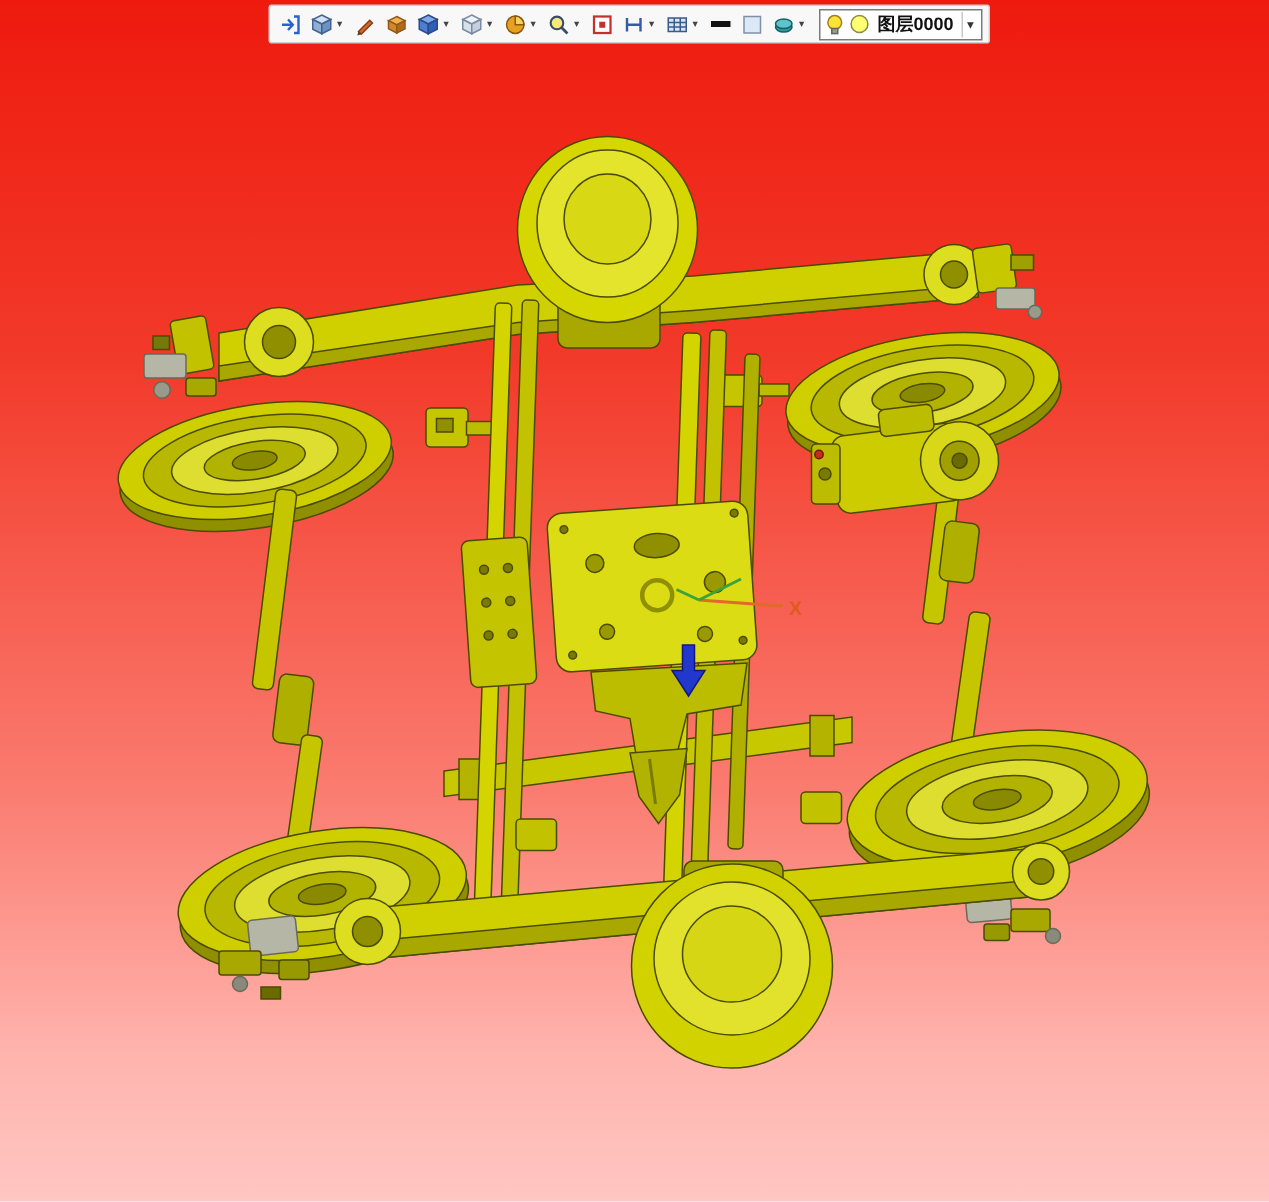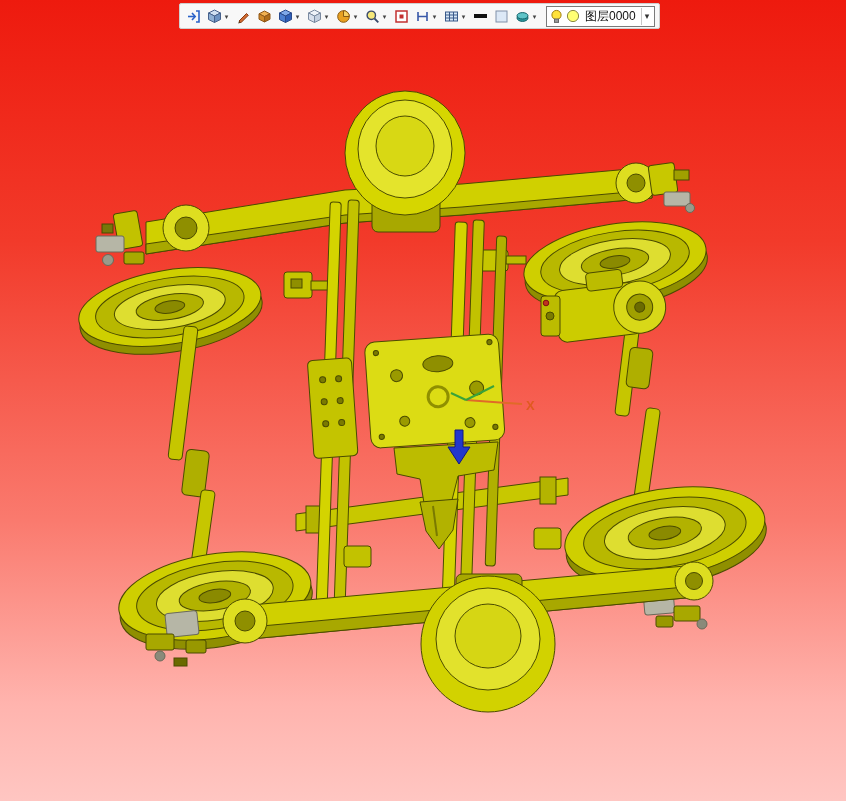--- a/index.html
+++ b/index.html
@@ -9,21 +9,21 @@
   .model-svg{position:absolute;left:0;top:0;}
   .toolbar{position:absolute;left:179px;top:3px;height:24px;display:flex;align-items:center;
     gap:2px;background:#f8f8f8;border:1px solid #cfcfcf;border-radius:2px;padding:0 4px;}
   .tb{display:flex;align-items:center;gap:1px;border:none;background:transparent;
     padding:1px 2px;margin:0;cursor:default;height:20px;}
   .tb svg{display:block;}
   .dd{font-size:7px;color:#444;line-height:1;width:7px;display:inline-block;text-align:center;}
   .lw{width:13px;height:4px;background:#111;margin:5px 1px;}
   .layer-combo{display:flex;align-items:center;gap:3px;background:#ffffff;
     border:1px solid #7a7a7a;height:19px;padding:0 2px 0 3px;margin-left:4px;}
-  .layer-label{font-size:12px;color:#111;line-height:19px;padding:0 2px;white-space:nowrap;}
+  .layer-label{font-size:12px;color:#111;line-height:19px;padding:0 2px;white-space:nowrap;font-weight:bold;}
   .combo-arrow{font-size:9px;color:#333;border-left:1px solid #c8c8c8;padding:0 3px;line-height:17px;}
 </style>
 </head>
 <body>
 
 <div class="viewport">
 
   <svg class="model-svg" width="846" height="801" viewBox="0 0 846 801">
     <g stroke="#4b4b00" stroke-width="1">
 

